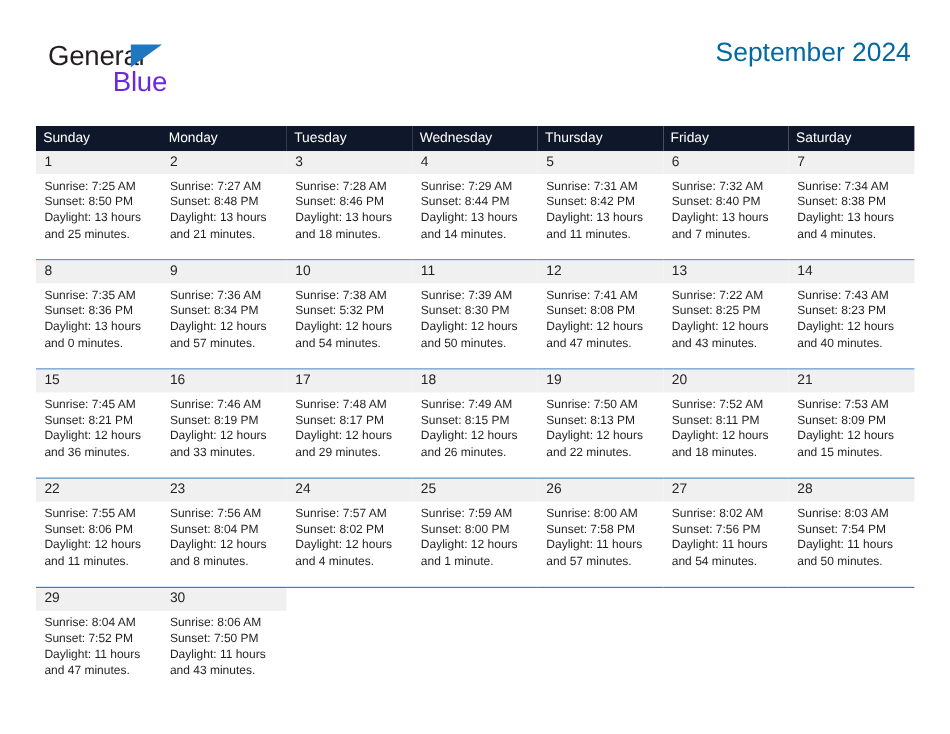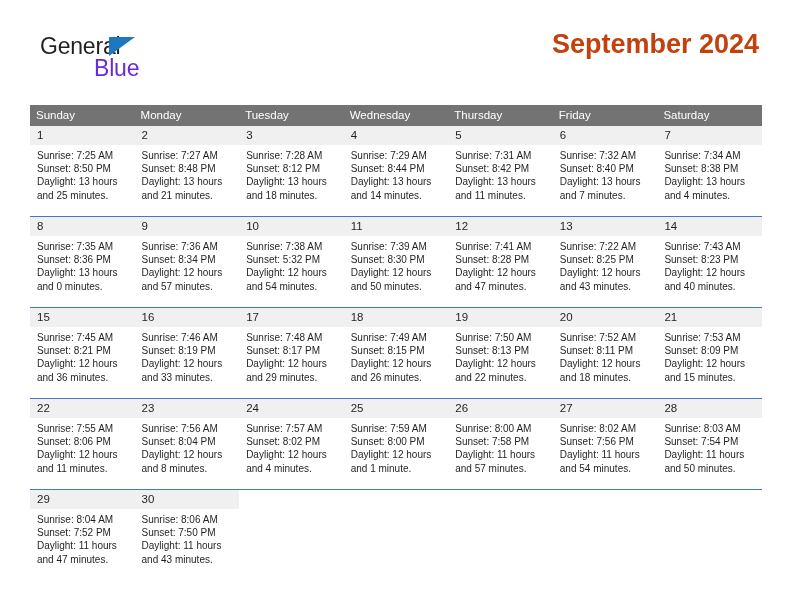--- a/index.html
+++ b/index.html
@@ -63,23 +63,23 @@
     color: #6d28d9;
     font-family: "Liberation Sans", sans-serif;
   }
   .title-block {
     position: absolute;
     right: 33px;
     top: 28px;
     text-align: right;
   }
   .cal-title {
-    font-size: 27px;
-    color: #c2410c;
-    font-weight: bold;
+    font-size: 22px;
+    color: #0369a1;
+    font-weight: normal;
     line-height: 32px;
     white-space: nowrap;
   }
   .cal-sub {
     font-size: 13.5px;
     color: #231f20;
     line-height: 20px;
     margin-top: 4px;
     white-space: nowrap;
   }
@@ -87,21 +87,21 @@
   
   .cal {
     position: absolute;
     left: 30px;
     top: 105px;
     width: 732px;
     border-collapse: collapse;
     table-layout: fixed;
   }
   .cal th {
-    background: #737373;
+    background: #0f172a;
     color: #ffffff;
     font-weight: normal;
     font-size: 11.5px;
     text-align: left;
     padding: 4px 0 5px 6px;
     height: 11px;
     border: none;
   }
   .weekrow > td {
     vertical-align: top;
@@ -190,21 +190,21 @@
                 <div>Daylight: 13 hours</div>
                 <div>and 21 minutes.</div>
               </div>
             </div>
           </td>
           <td>
             <div class="daycell">
               <div class="daynum">3</div>
               <div class="dayinfo">
                 <div>Sunrise: 7:28 AM</div>
-                <div>Sunset: 8:12 PM</div>
+                <div>Sunset: 8:46 PM</div>
                 <div>Daylight: 13 hours</div>
                 <div>and 18 minutes.</div>
               </div>
             </div>
           </td>
           <td>
             <div class="daycell">
               <div class="daynum">4</div>
               <div class="dayinfo">
                 <div>Sunrise: 7:29 AM</div>
@@ -291,21 +291,21 @@
                 <div>Daylight: 12 hours</div>
                 <div>and 50 minutes.</div>
               </div>
             </div>
           </td>
           <td>
             <div class="daycell">
               <div class="daynum">12</div>
               <div class="dayinfo">
                 <div>Sunrise: 7:41 AM</div>
-                <div>Sunset: 8:28 PM</div>
+                <div>Sunset: 8:08 PM</div>
                 <div>Daylight: 12 hours</div>
                 <div>and 47 minutes.</div>
               </div>
             </div>
           </td>
           <td>
             <div class="daycell">
               <div class="daynum">13</div>
               <div class="dayinfo">
                 <div>Sunrise: 7:22 AM</div>

